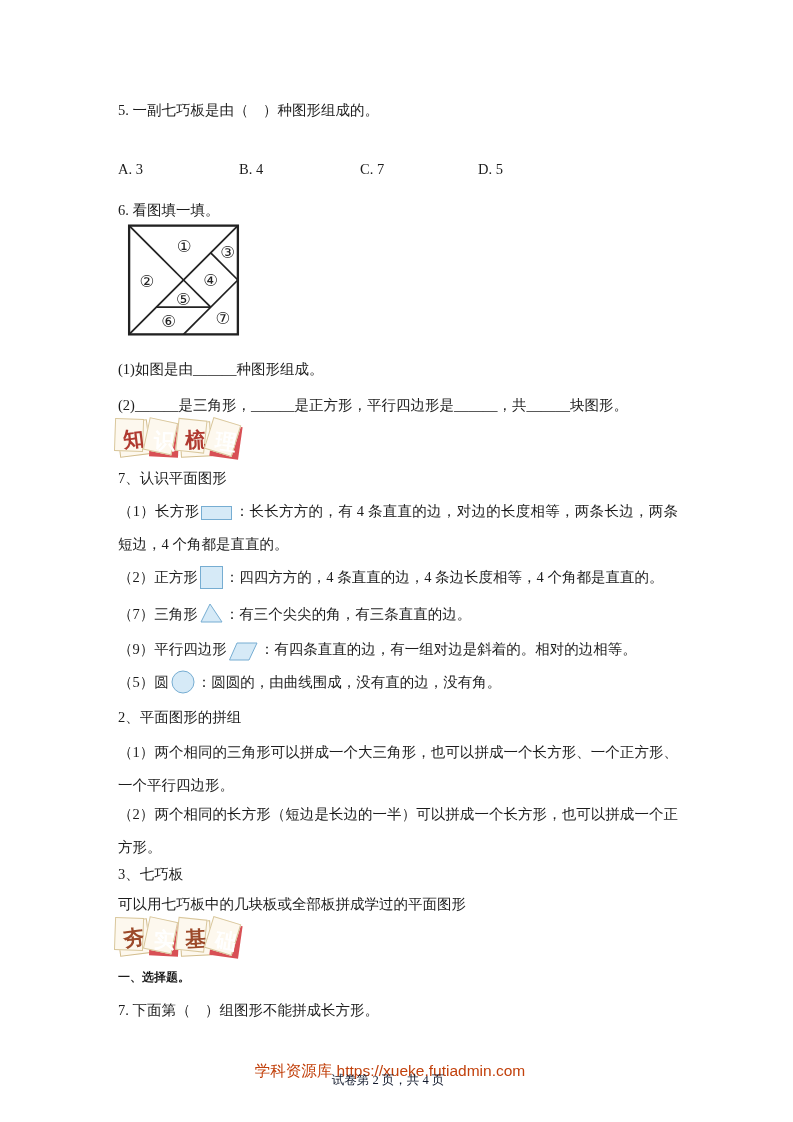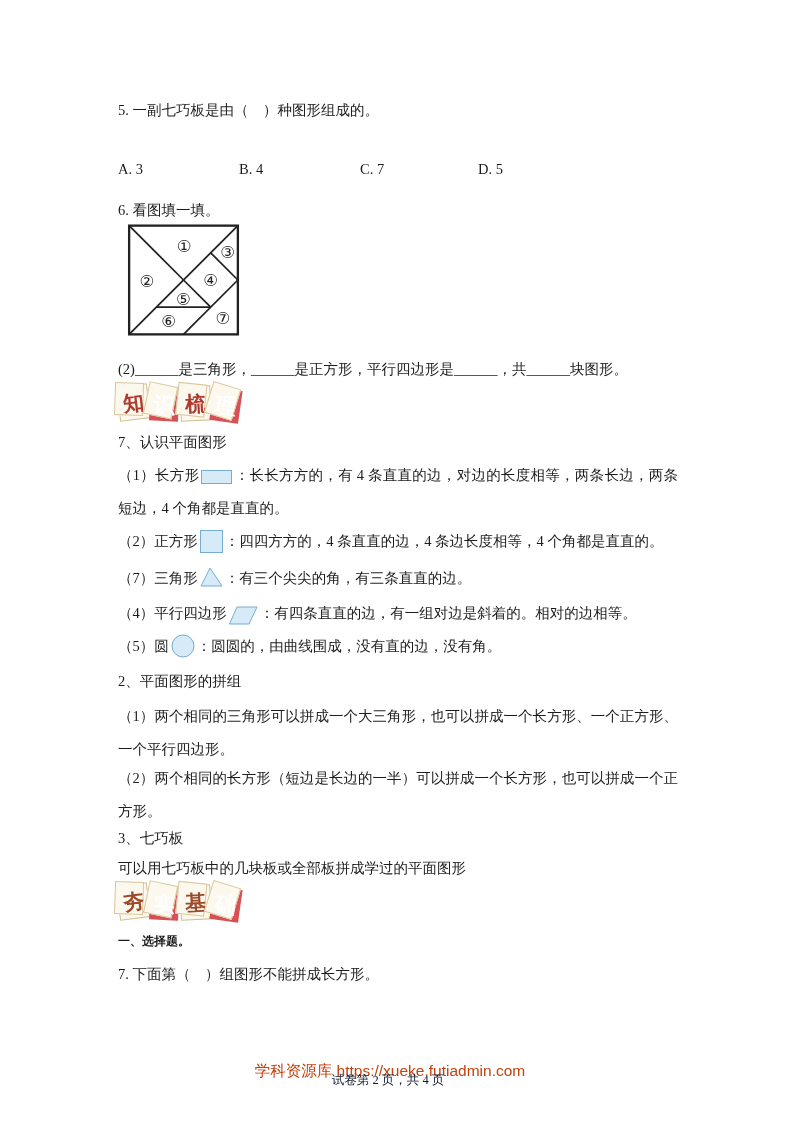--- a/index.html
+++ b/index.html
@@ -101,20 +101,21 @@
           <text x="1.30" y="4.50">②</text>
           <text x="7.25" y="2.35">③</text>
           <text x="6.00" y="4.45">④</text>
           <text x="3.98" y="5.85">⑤</text>
           <text x="2.90" y="7.45">⑥</text>
           <text x="6.90" y="7.25">⑦</text>
         </g>
       </svg>
     </div>
 
+    <p class="line">(1)如图是由______种图形组成。</p>
     <p class="line mt3">(2)______是三角形，______是正方形，平行四边形是______，共______块图形。</p>
 
     <div class="badge b1">
       <div class="tile white r1">知</div>
       <div class="tile red r2">识</div>
       <div class="tile white r3">梳</div>
       <div class="tile red r4">理</div>
     </div>
 
     <p class="line mt2">7、认识平面图形</p>
@@ -124,21 +125,21 @@
         </svg><span>：长长方方的，有 4 条直直的边，对边的长度相等，两条长边，两条短边，4 个角都是直直的。</span></p>
 
     <p><span>（2）正方形</span><svg class="shape low" width="23" height="23">
           <rect x="0.5" y="0.5" width="22" height="22" fill="#d6eaf7" stroke="#76add2"></rect>
         </svg><span>：四四方方的，4 条直直的边，4 条边长度相等，4 个角都是直直的。</span></p>
 
     <p class="mt4"><span>（7）三角形</span><svg class="shape" width="23" height="20">
           <polygon points="10,1 1,19 22,19" fill="#d6eaf7" stroke="#76add2"></polygon>
         </svg><span>：有三个尖尖的角，有三条直直的边。</span></p>
 
-    <p class="mt2"><span>（4）平行四边形</span><svg class="shape low" width="29" height="19">
+    <p class="mt2"><span>（9）平行四边形</span><svg class="shape low" width="29" height="19">
           <polygon points="8,1 28,1 20,18 0.5,18" fill="#d6eaf7" stroke="#76add2"></polygon>
         </svg><span>：有四条直直的边，有一组对边是斜着的。相对的边相等。</span></p>
 
     <p><span>（5）圆</span><svg class="shape low" width="24" height="24">
           <circle cx="12" cy="12" r="11" fill="#d6eaf7" stroke="#76add2"></circle>
         </svg><span>：圆圆的，由曲线围成，没有直的边，没有角。</span></p>
 
     <p class="line mt2">2、平面图形的拼组</p>
     <p class="mt2">（1）两个相同的三角形可以拼成一个大三角形，也可以拼成一个长方形、一个正方形、一个平行四边形。</p>
     <p class="mtm4">（2）两个相同的长方形（短边是长边的一半）可以拼成一个长方形，也可以拼成一个正方形。</p>

